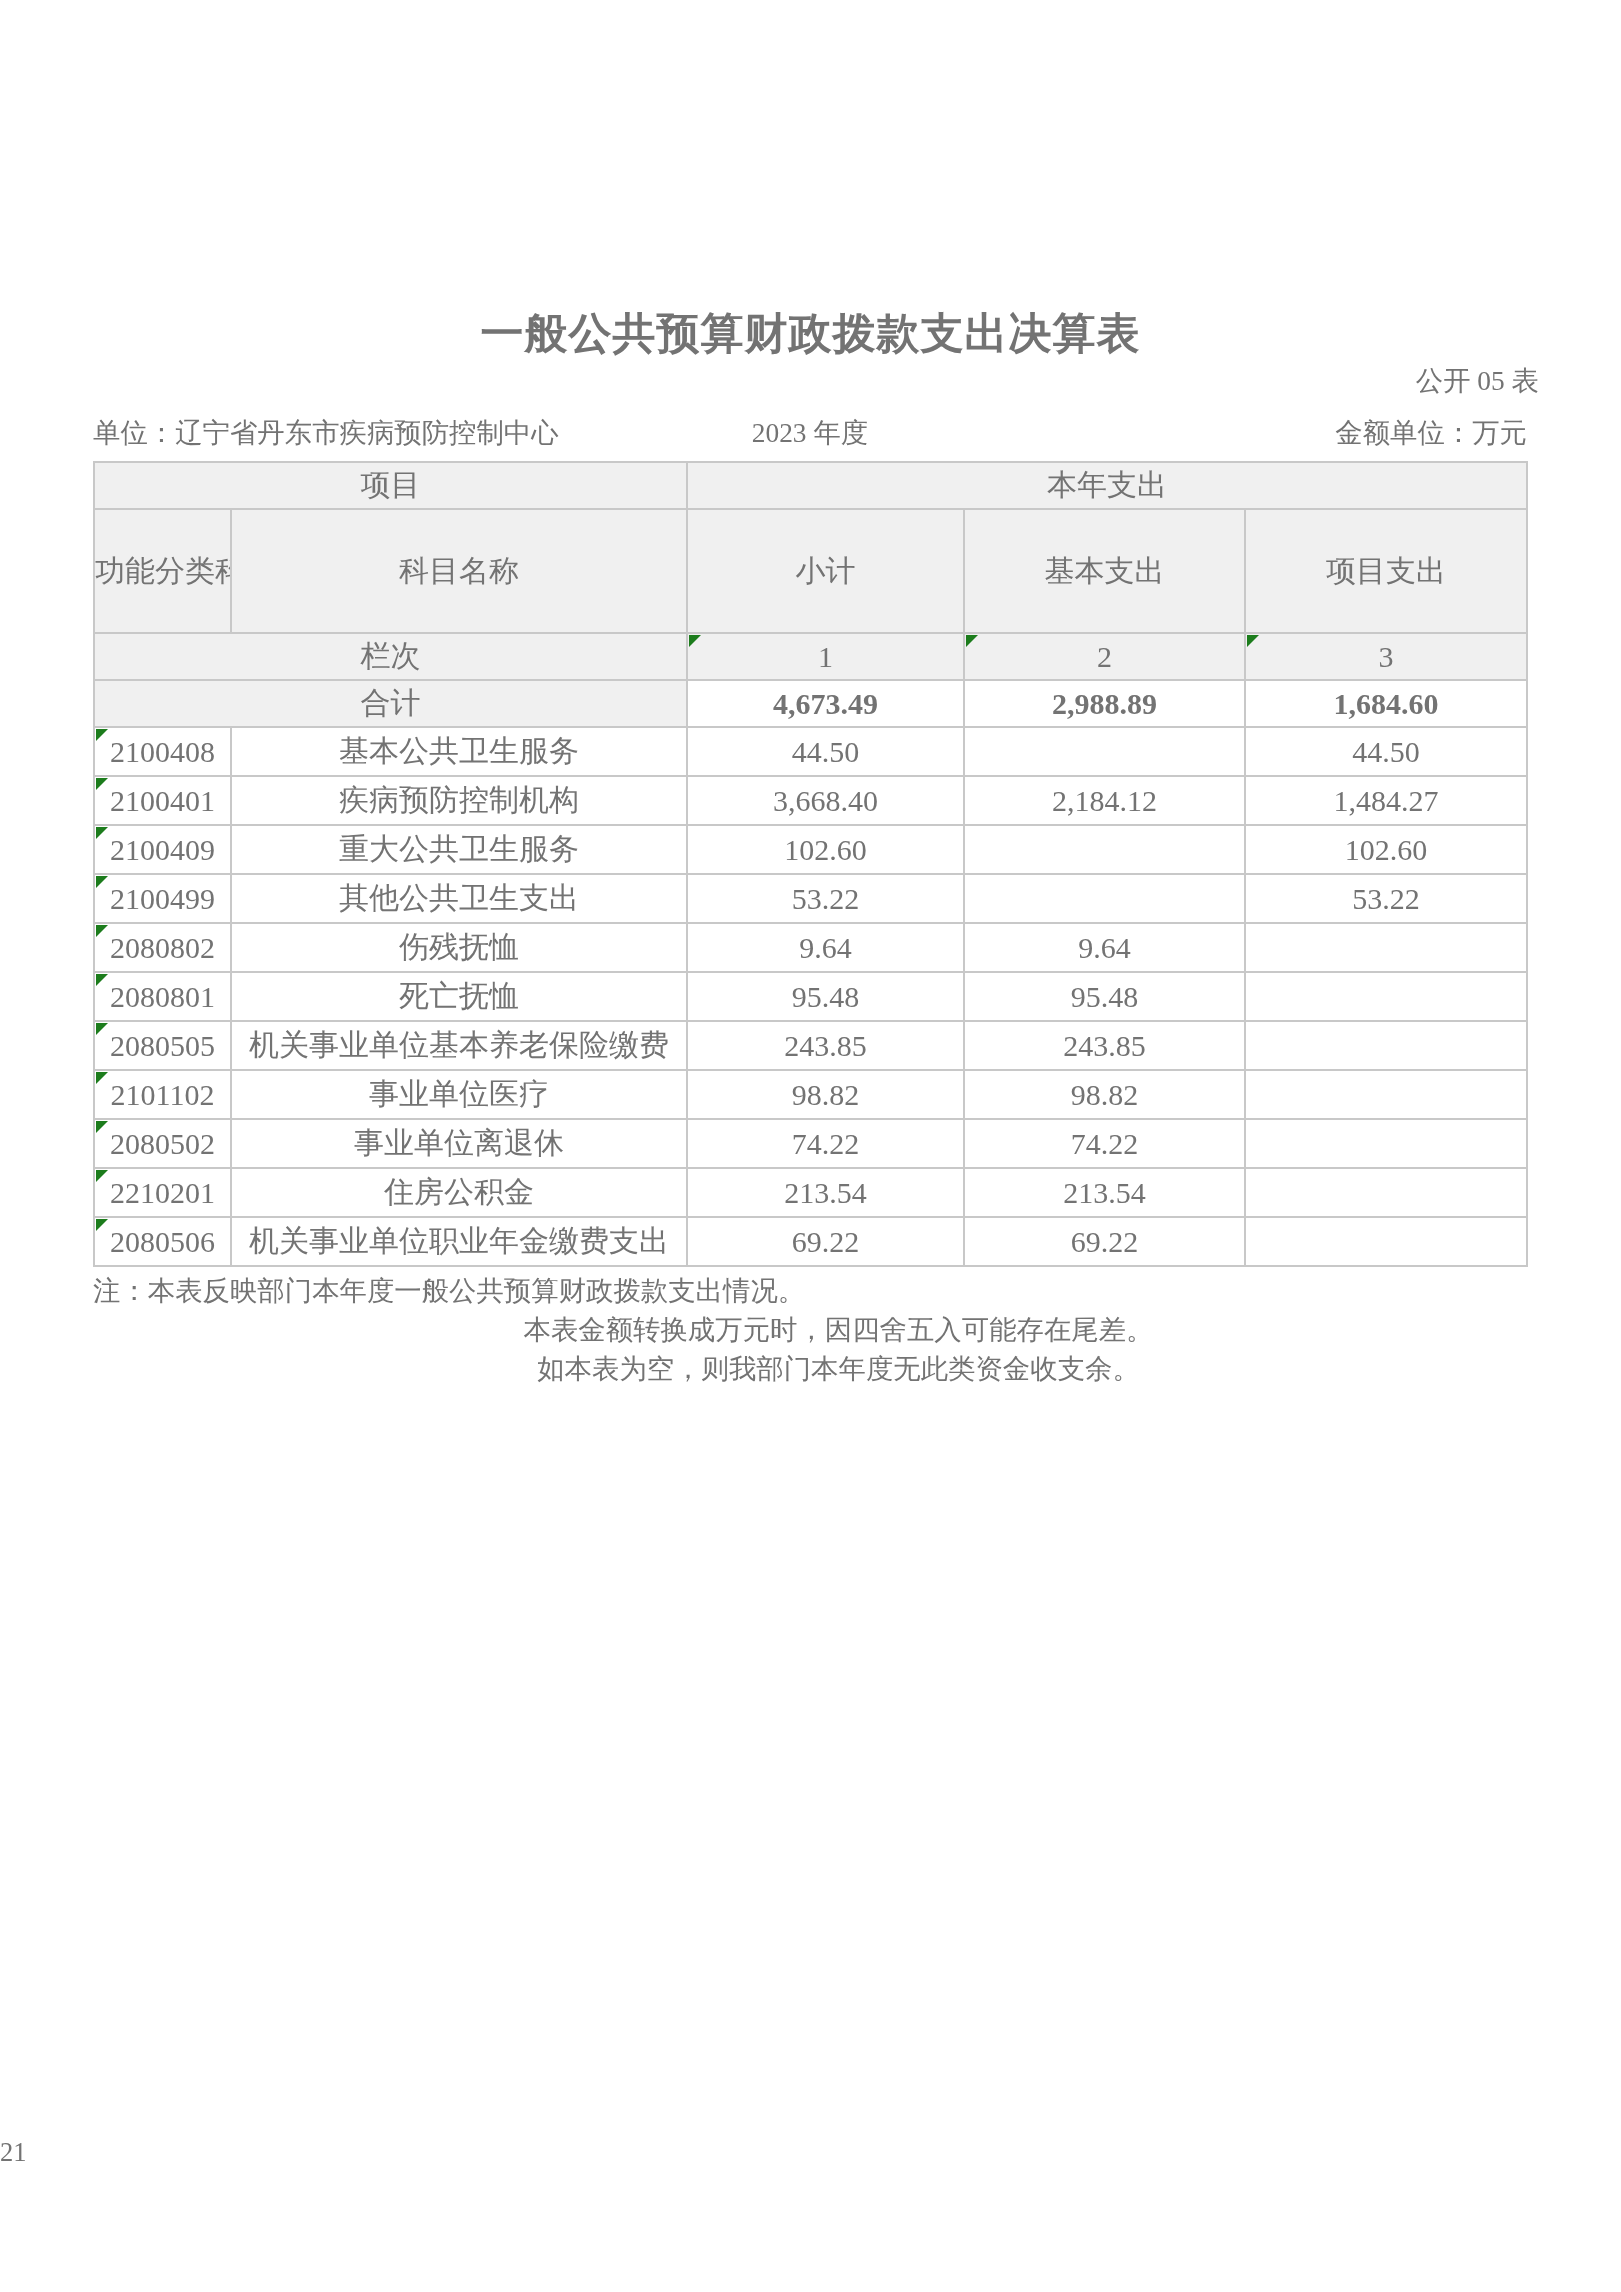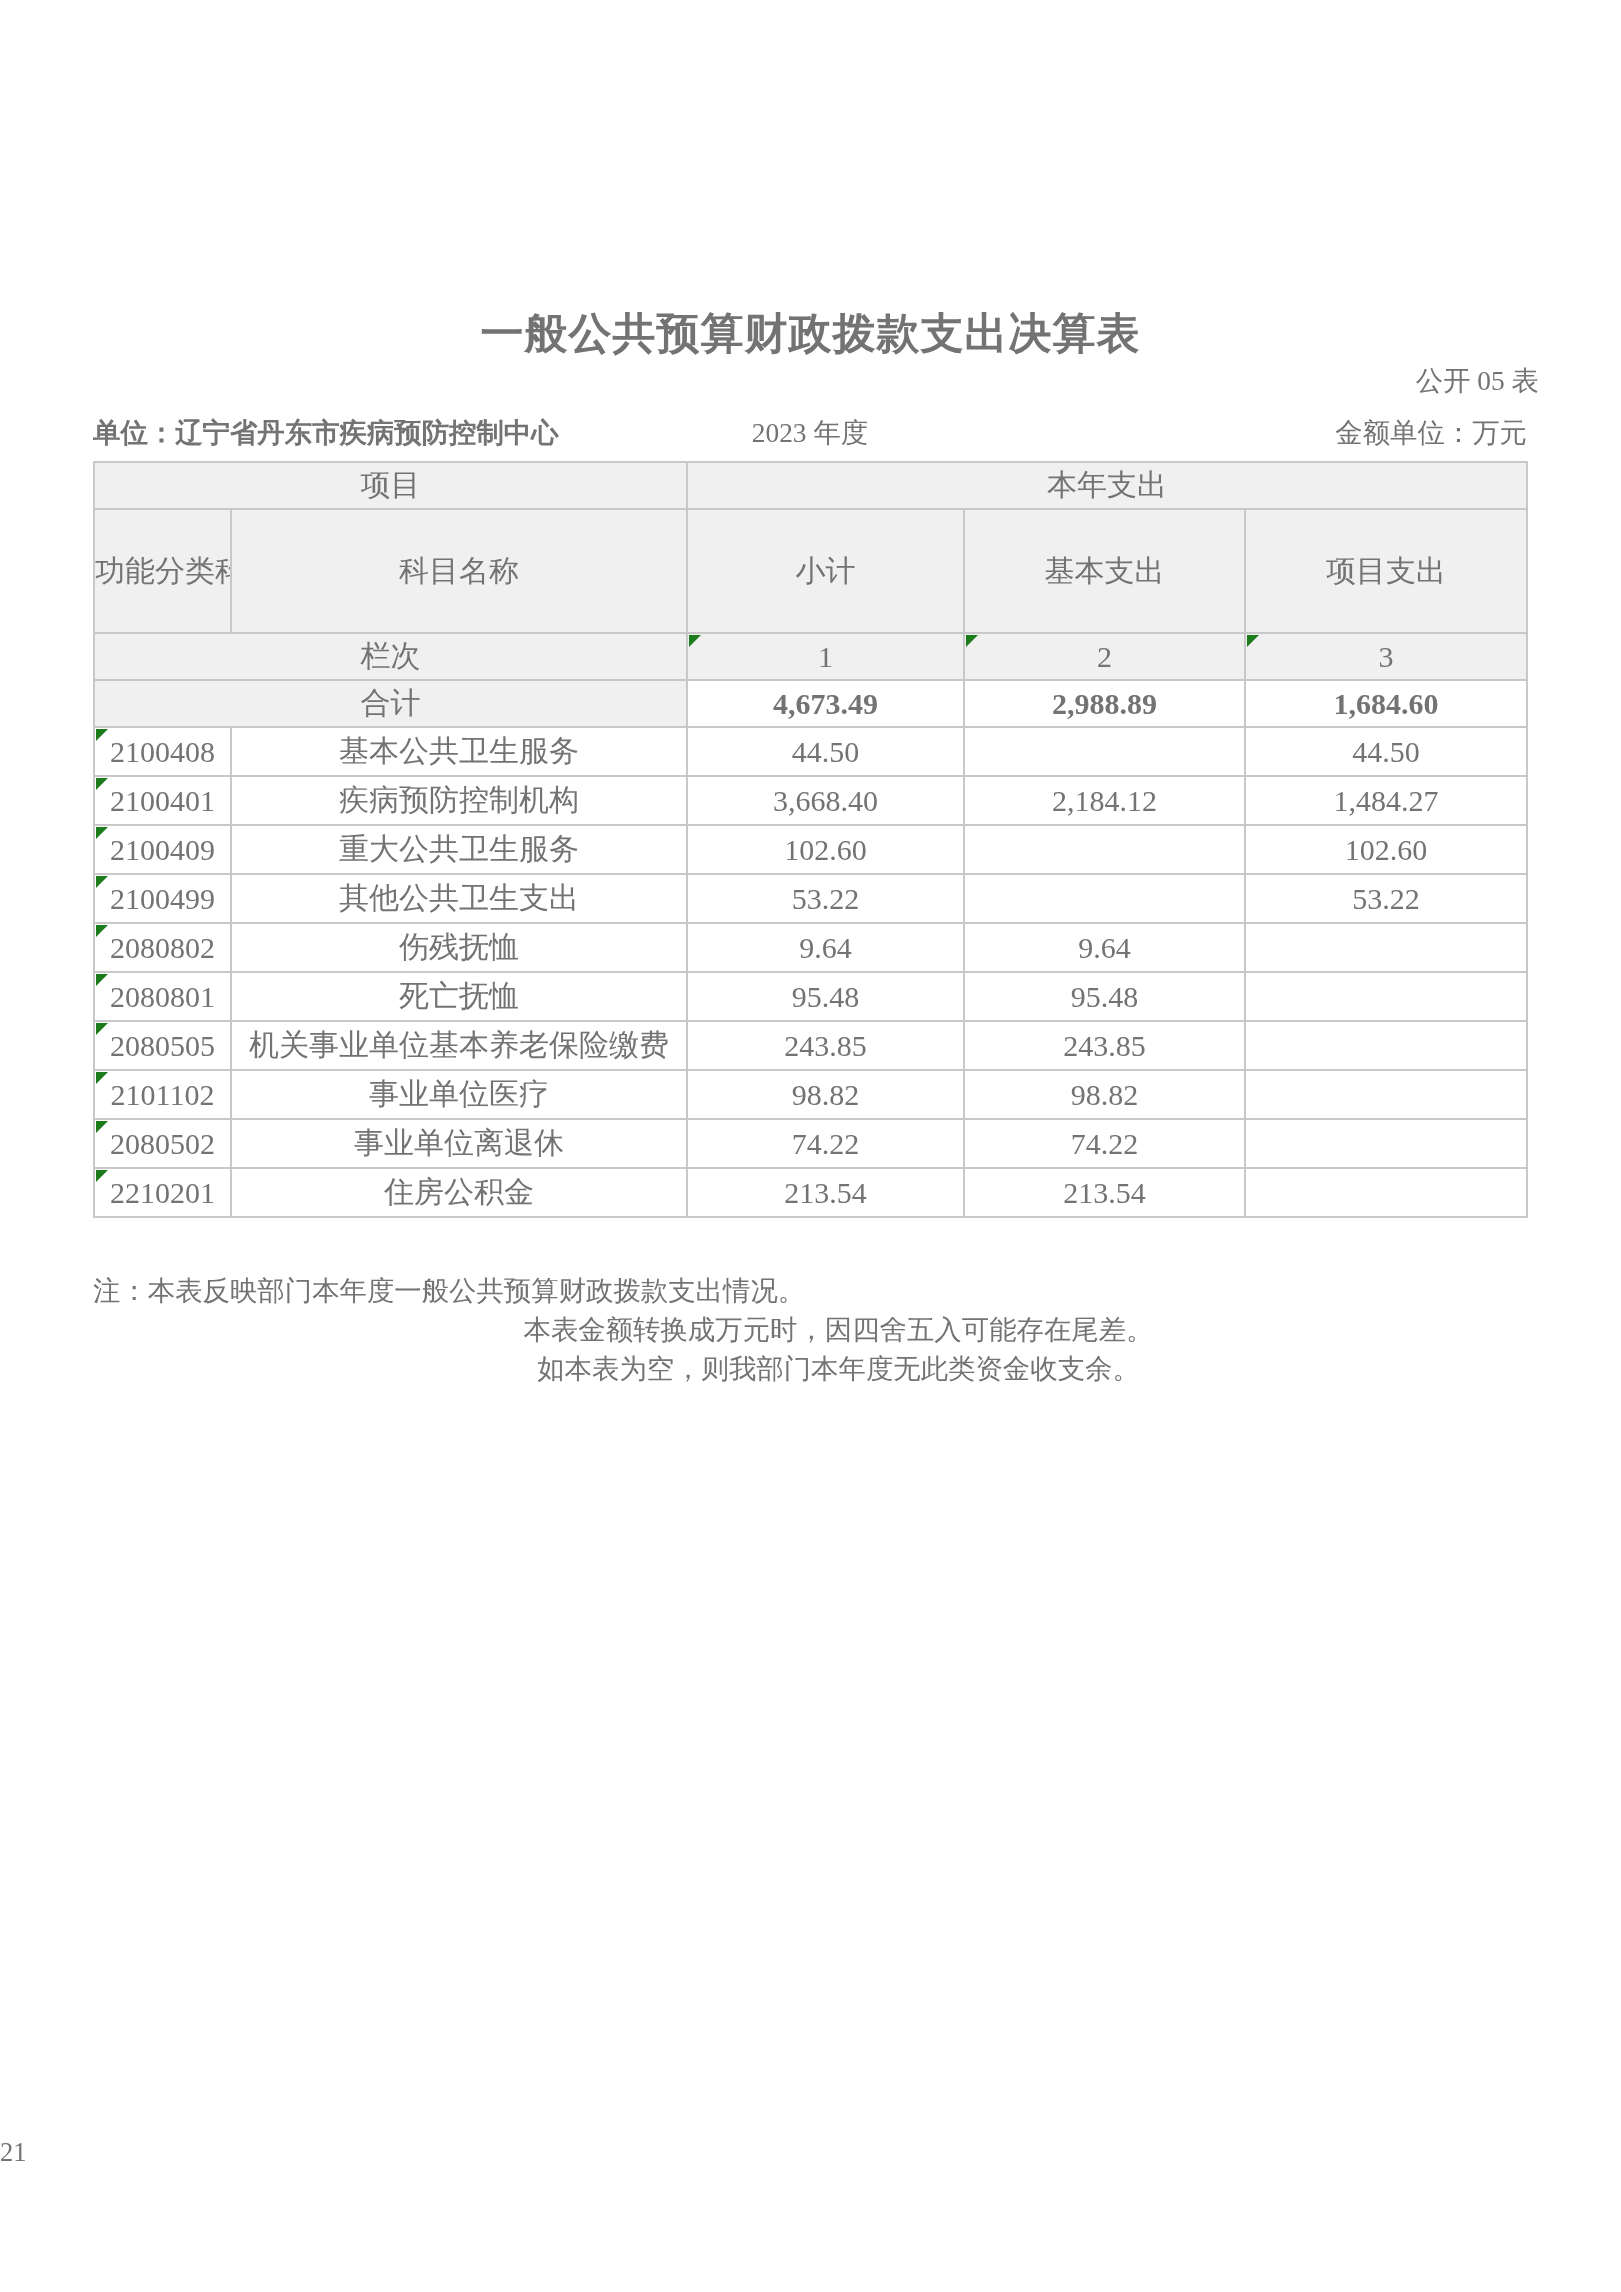--- a/index.html
+++ b/index.html
@@ -20,21 +20,21 @@
     letter-spacing:1px;
   }
   .form-label{
     position:absolute;top:365px;right:82px;
     font-size:27.4px;line-height:1.2;
   }
   .info-line{
     position:absolute;top:416px;left:93px;width:1434px;height:35px;
     font-size:27.4px;line-height:35px;
   }
-  .info-left{position:absolute;left:0;top:0;font-weight:bold;}
+  .info-left{position:absolute;left:0;top:0;}
   .info-center{position:absolute;left:0;top:0;width:100%;text-align:center;}
   .info-right{position:absolute;right:0;top:0;}
 
   table.budget{
     position:absolute;top:461px;left:93px;
     width:1434px;
     border-collapse:collapse;
     table-layout:fixed;
     font-size:30px;
   }
@@ -184,20 +184,27 @@
         <td class="num">74.22</td>
         <td class="num"></td>
       </tr>
       <tr class="dataRow">
         <td><span class="tri"></span><span>2210201</span></td>
         <td class="name">住房公积金</td>
         <td class="num">213.54</td>
         <td class="num">213.54</td>
         <td class="num"></td>
       </tr>
+      <tr class="dataRow">
+        <td><span class="tri"></span><span>2080506</span></td>
+        <td class="name">机关事业单位职业年金缴费支出</td>
+        <td class="num">69.22</td>
+        <td class="num">69.22</td>
+        <td class="num"></td>
+      </tr>
     </tbody>
   </table>
 
   <div class="notes">
     <div>注：本表反映部门本年度一般公共预算财政拨款支出情况。</div>
     <div class="note-indent">本表金额转换成万元时，因四舍五入可能存在尾差。</div>
     <div class="note-indent">如本表为空，则我部门本年度无此类资金收支余。</div>
   </div>
 
   <div class="page-number">21</div>

